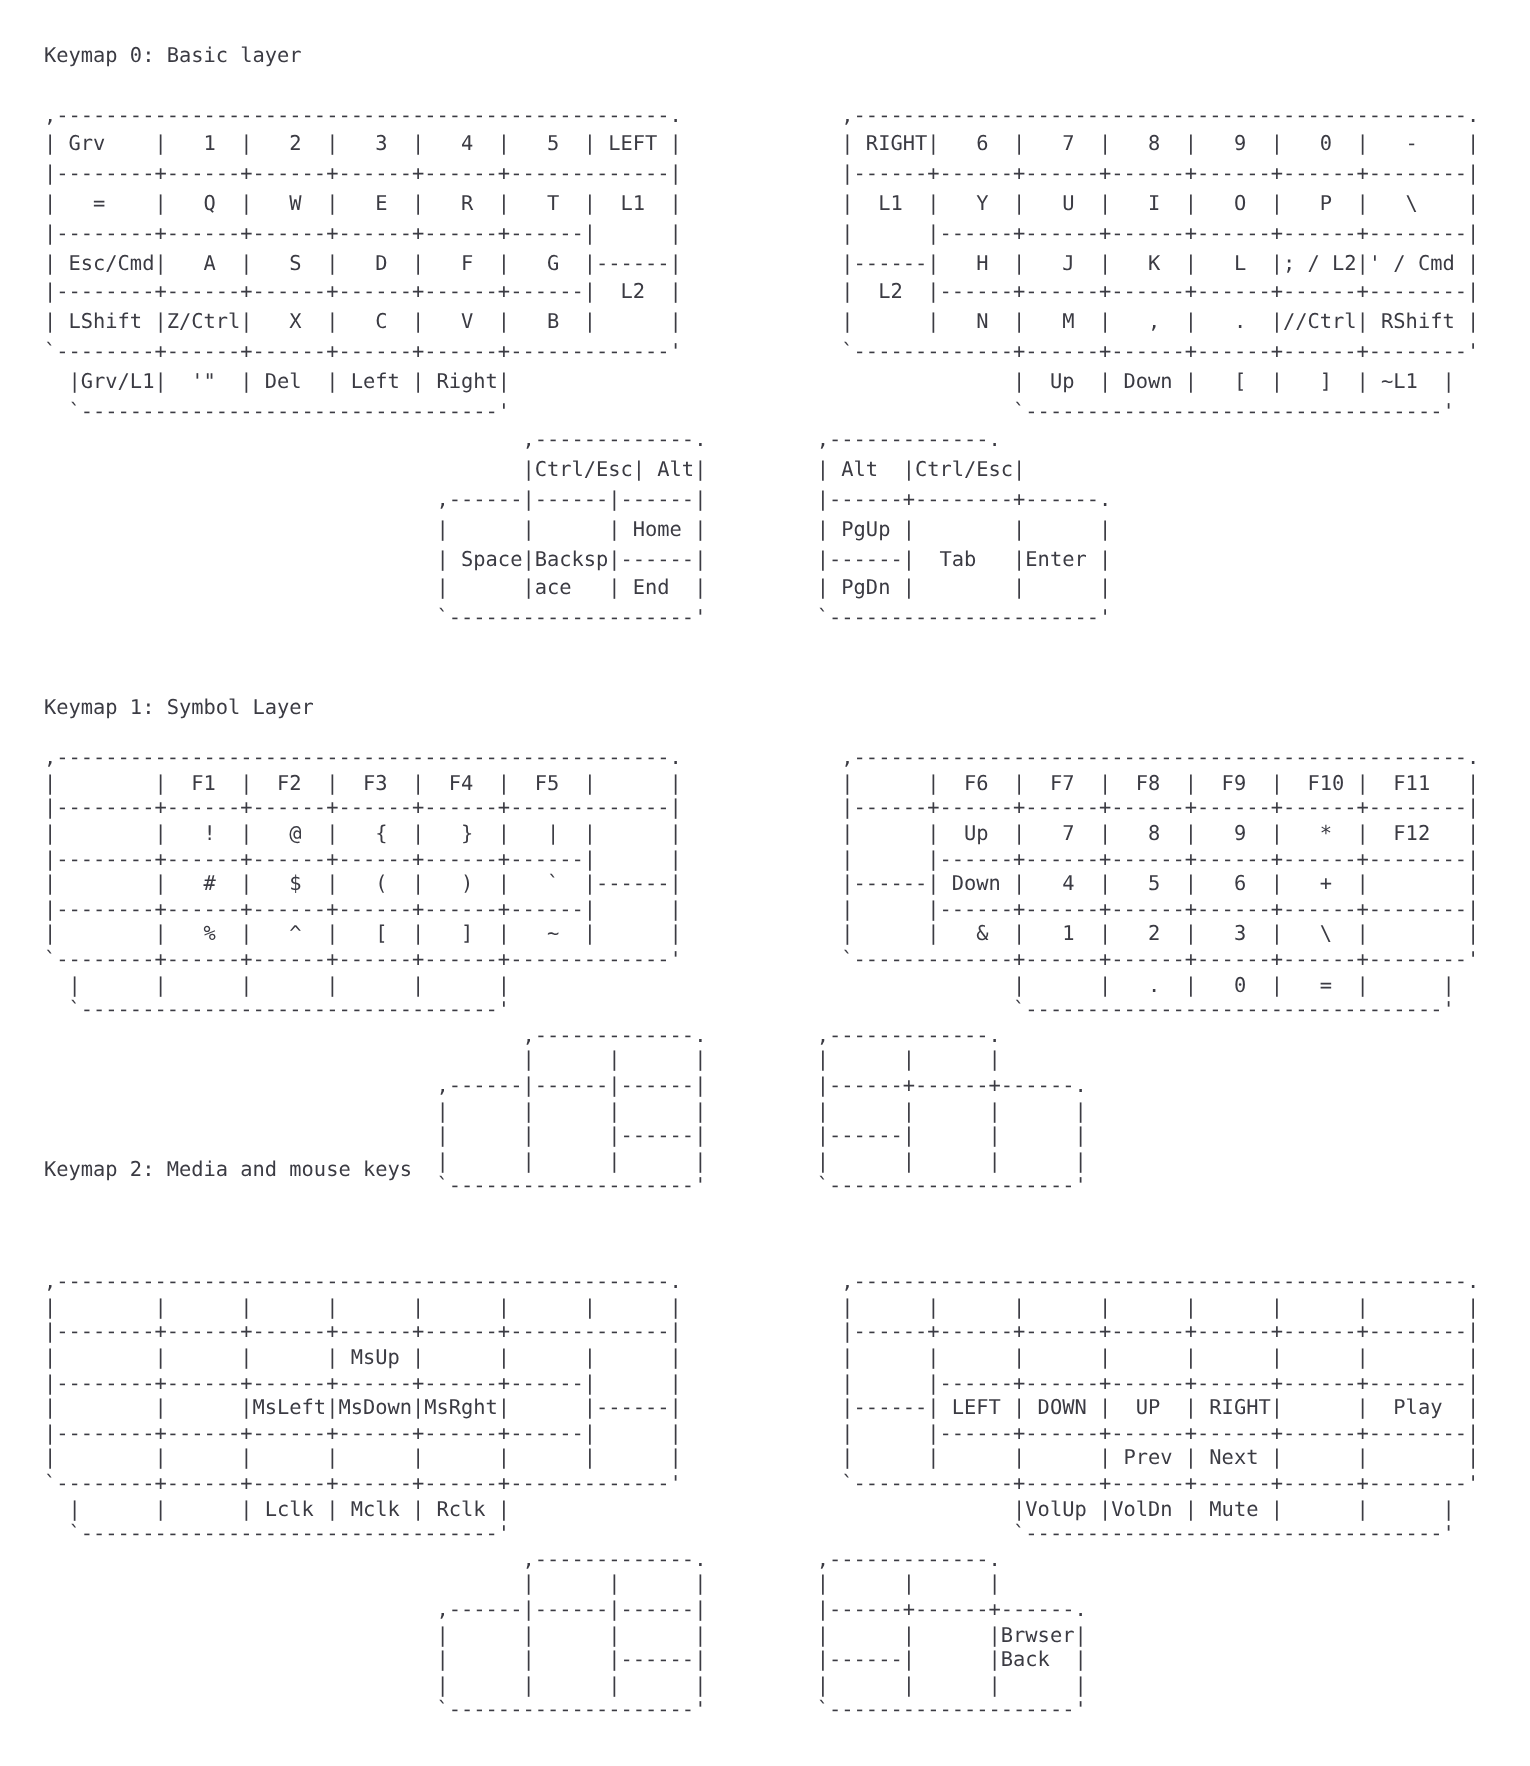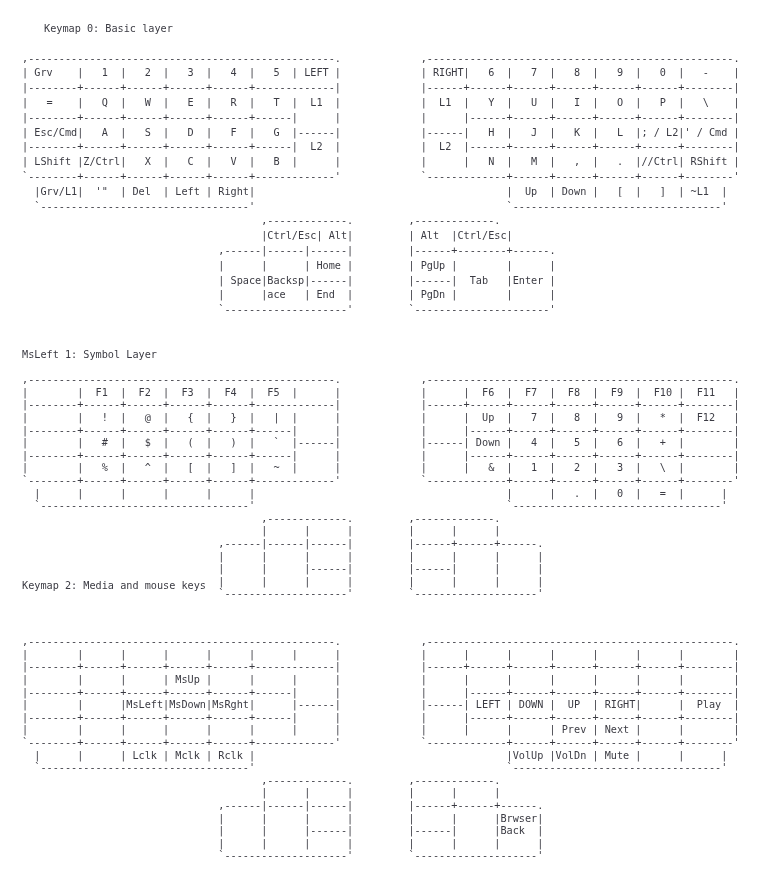--- a/index.html
+++ b/index.html
@@ -30,41 +30,41 @@
   .a0 { top: 51.6px; }
   .t1 { top: 349px; }
   .a1 { top: 374.2px; }
   .t2 { top: 580px; }
   .a2 { top: 636.2px; }
 </style>
 </head>
 <body style="background: rgb(255, 255, 255);">
 
 <div>
-  <pre class="mono sec0 t0" style="color: rgb(59, 59, 67); margin-left: 22px;">Keymap 0: Basic layer</pre>
+  <pre class="mono sec0 t0" style="color: rgb(59, 59, 67);">Keymap 0: Basic layer</pre>
   <pre class="mono sec0 a0" style="color: rgb(59, 59, 67);">,--------------------------------------------------.             ,--------------------------------------------------.
 | Grv    |   1  |   2  |   3  |   4  |   5  | LEFT |             | RIGHT|   6  |   7  |   8  |   9  |   0  |   -    |
 |--------+------+------+------+------+-------------|             |------+------+------+------+------+------+--------|
 |   =    |   Q  |   W  |   E  |   R  |   T  |  L1  |             |  L1  |   Y  |   U  |   I  |   O  |   P  |   \    |
 |--------+------+------+------+------+------|      |             |      |------+------+------+------+------+--------|
 | Esc/Cmd|   A  |   S  |   D  |   F  |   G  |------|             |------|   H  |   J  |   K  |   L  |; / L2|' / Cmd |
 |--------+------+------+------+------+------|  L2  |             |  L2  |------+------+------+------+------+--------|
 | LShift |Z/Ctrl|   X  |   C  |   V  |   B  |      |             |      |   N  |   M  |   ,  |   .  |//Ctrl| RShift |
 `--------+------+------+------+------+-------------'             `-------------+------+------+------+------+--------'
   |Grv/L1|  '"  | Del  | Left | Right|                                         |  Up  | Down |   [  |   ]  | ~L1  |
   `----------------------------------'                                         `----------------------------------'
                                        ,-------------.         ,-------------.
                                        |Ctrl/Esc| Alt|         | Alt  |Ctrl/Esc|
                                 ,------|------|------|         |------+--------+------.
                                 |      |      | Home |         | PgUp |        |      |
                                 | Space|Backsp|------|         |------|  Tab   |Enter |
                                 |      |ace   | End  |         | PgDn |        |      |
                                 `--------------------'         `----------------------'</pre>
 
-  <pre class="mono sec1 t1" style="color: rgb(59, 59, 67);">MsLeft 1: Symbol Layer</pre>
+  <pre class="mono sec1 t1" style="color: rgb(59, 59, 67);">Keymap 1: Symbol Layer</pre>
   <pre class="mono sec1 a1" style="color: rgb(59, 59, 67);">,--------------------------------------------------.             ,--------------------------------------------------.
 |        |  F1  |  F2  |  F3  |  F4  |  F5  |      |             |      |  F6  |  F7  |  F8  |  F9  |  F10 |  F11   |
 |--------+------+------+------+------+-------------|             |------+------+------+------+------+------+--------|
 |        |   !  |   @  |   {  |   }  |   |  |      |             |      |  Up  |   7  |   8  |   9  |   *  |  F12   |
 |--------+------+------+------+------+------|      |             |      |------+------+------+------+------+--------|
 |        |   #  |   $  |   (  |   )  |   `  |------|             |------| Down |   4  |   5  |   6  |   +  |        |
 |--------+------+------+------+------+------|      |             |      |------+------+------+------+------+--------|
 |        |   %  |   ^  |   [  |   ]  |   ~  |      |             |      |   &amp;  |   1  |   2  |   3  |   \  |        |
 `--------+------+------+------+------+-------------'             `-------------+------+------+------+------+--------'
   |      |      |      |      |      |                                         |      |   .  |   0  |   =  |      |

